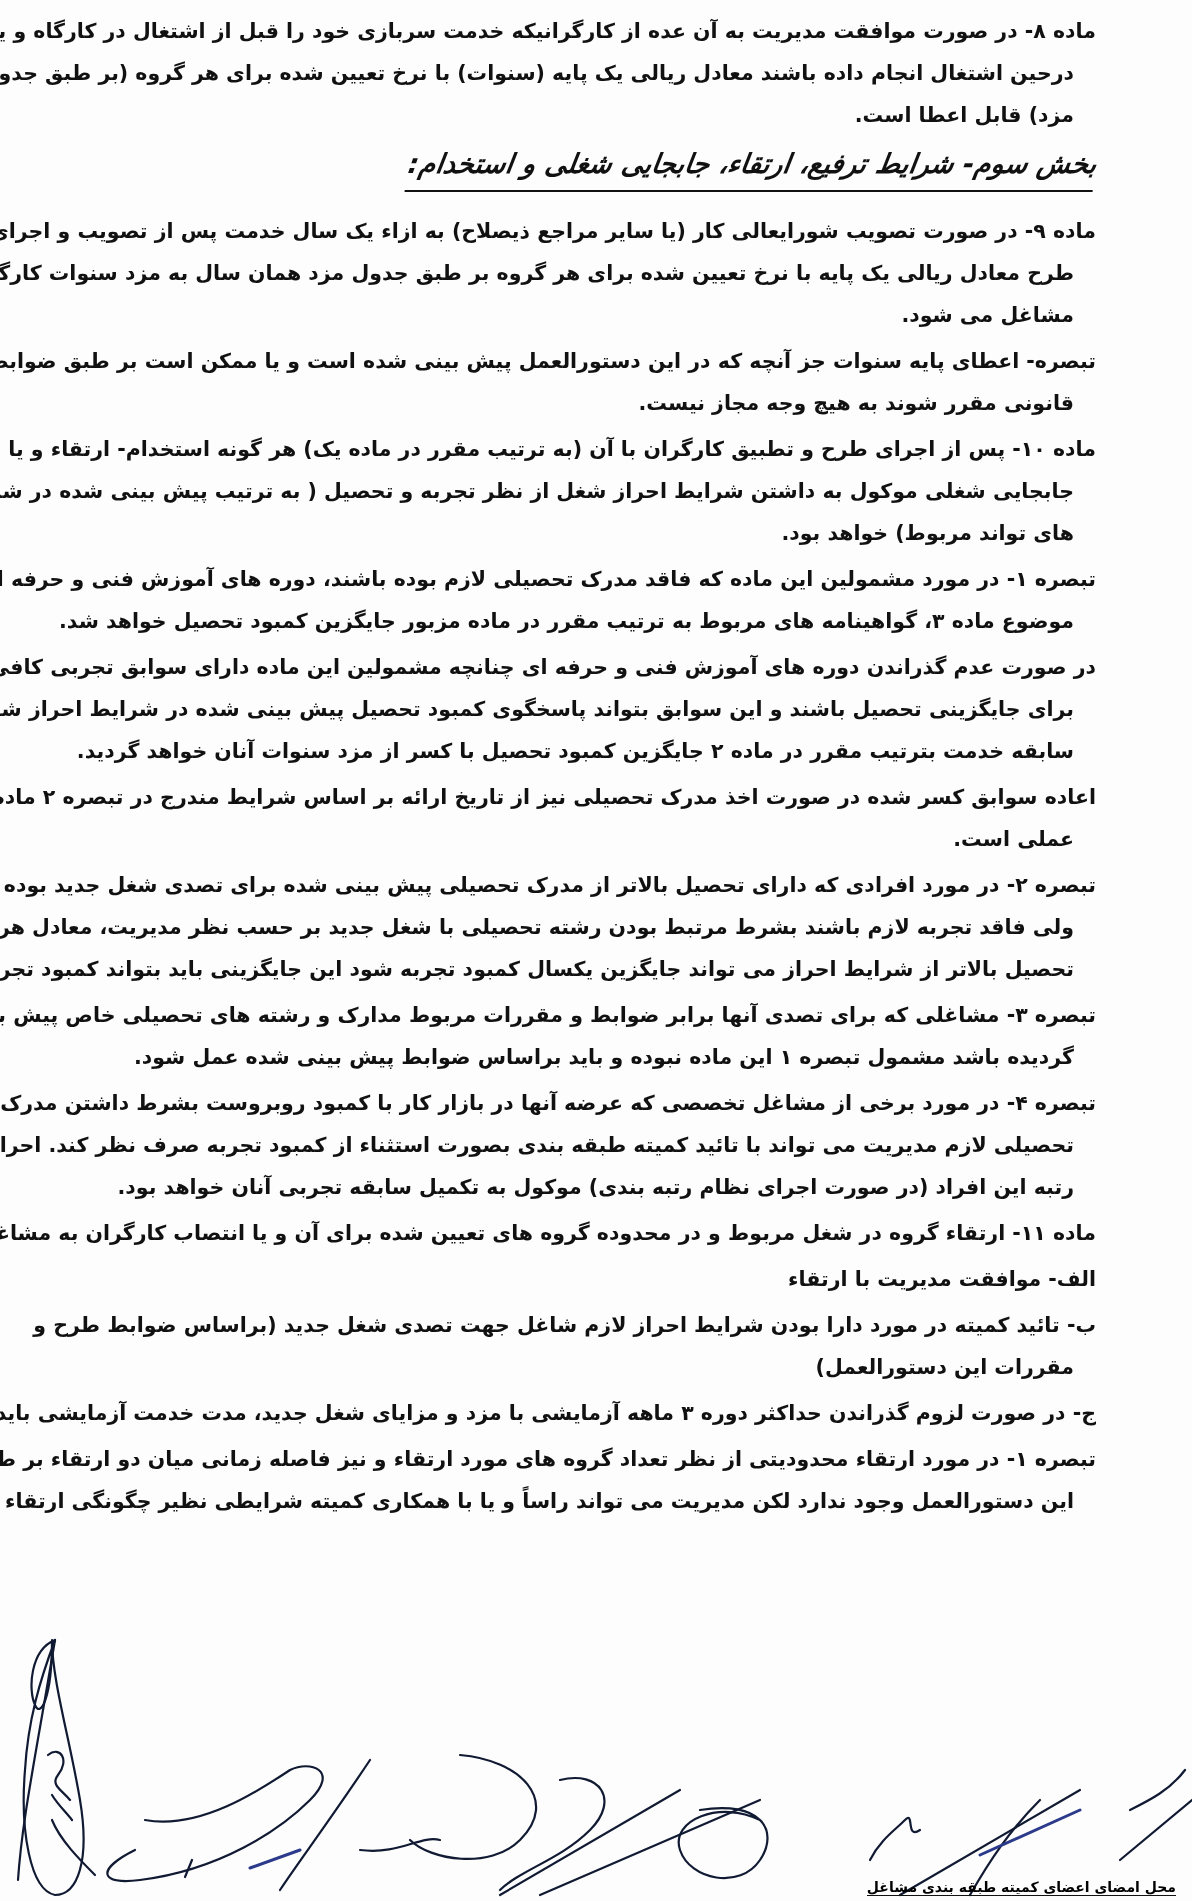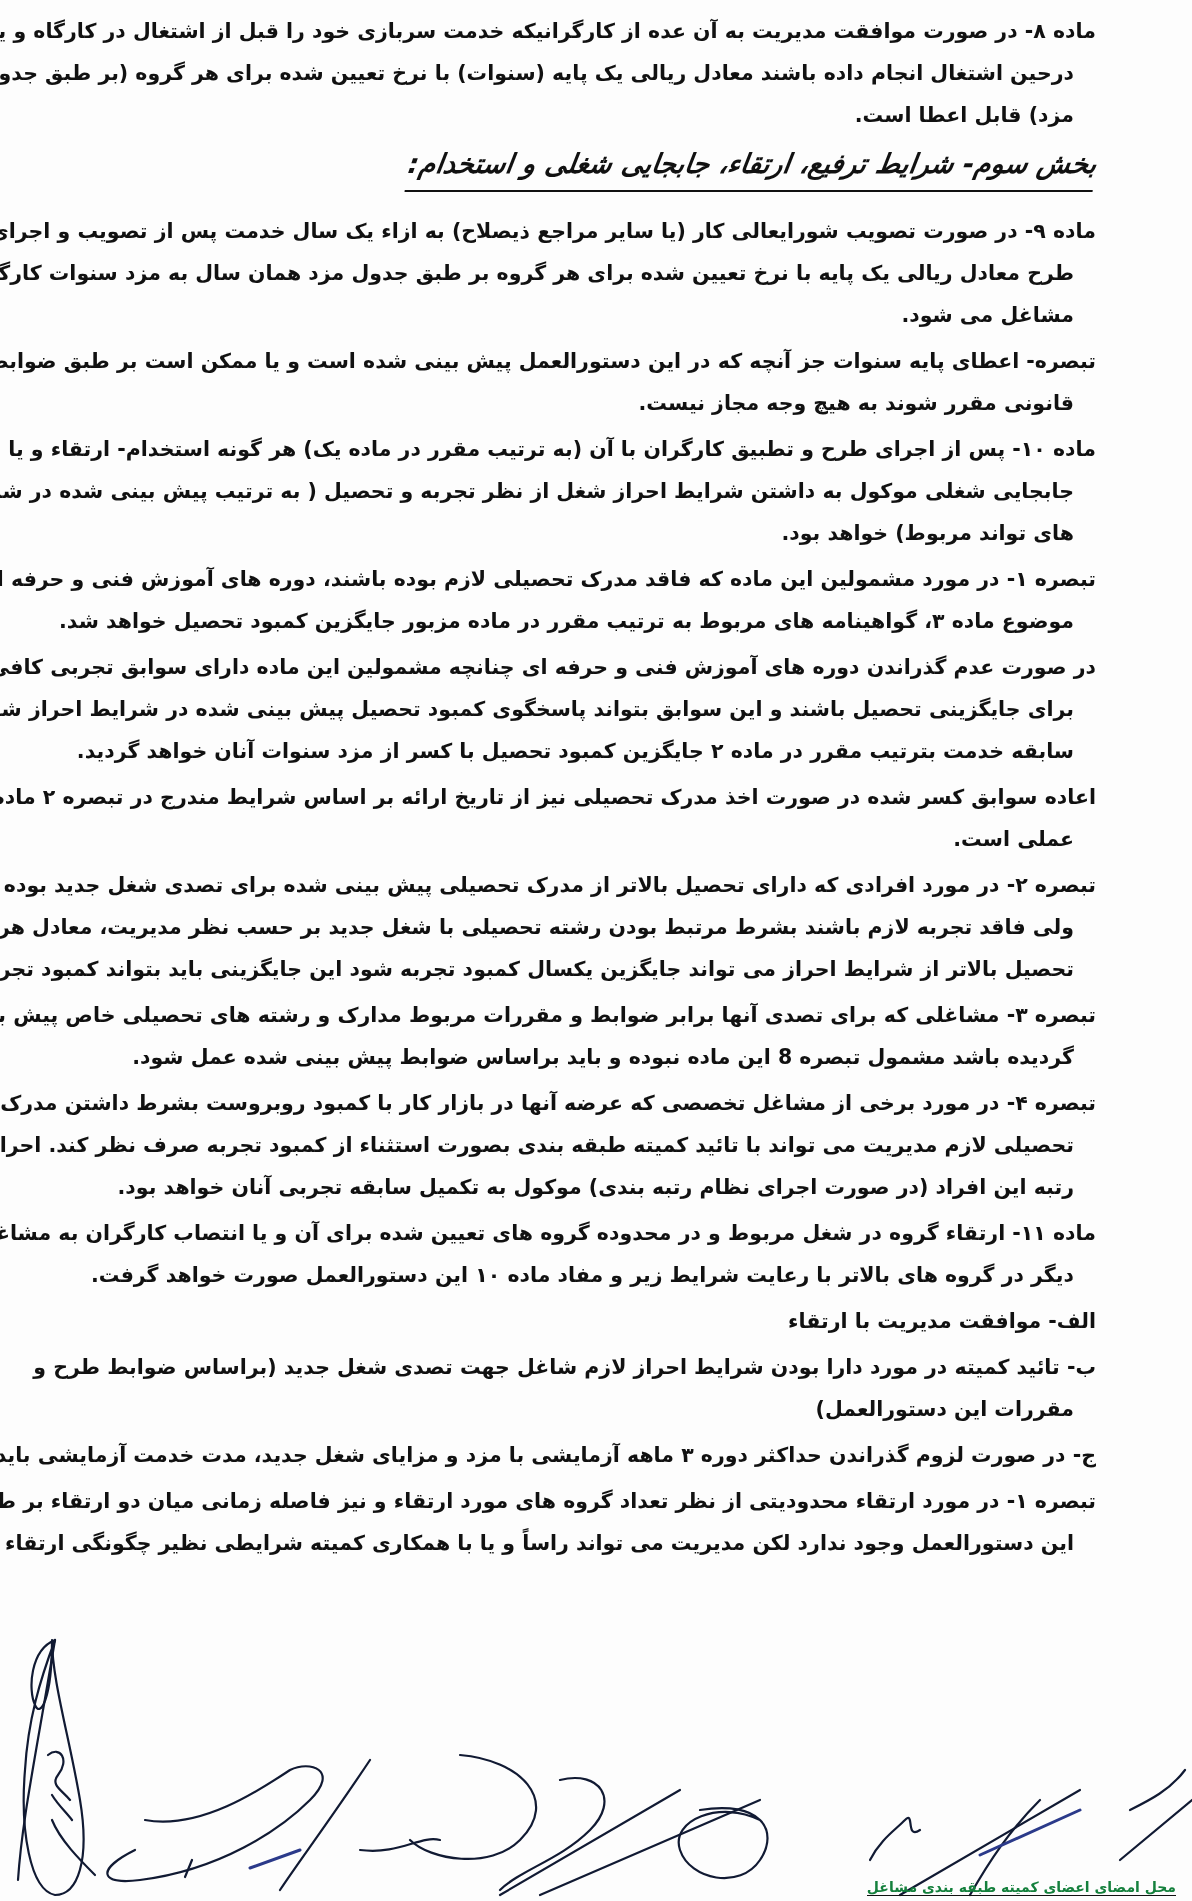--- a/index.html
+++ b/index.html
@@ -80,21 +80,21 @@
       left: 0;
       top: 0;
     }
     .footer-label {
       position: absolute;
       right: 16px;
       bottom: 6px;
       font-size: 14px;
       font-weight: bold;
       direction: rtl;
-      color: #15803d;
+      color: #000000;
     }
     .footer-label span {
       border-bottom: 1.5px solid #111;
     }
   </style>
 </head>
 <body>
 
 <div class="page">
 
@@ -144,32 +144,31 @@
     </div>
 
     <div class="para">
       <span class="line">تبصره ۲- در مورد افرادی که دارای تحصیل بالاتر از مدرک تحصیلی پیش بینی شده برای تصدی شغل جدید بوده</span>
       <span class="line indent">ولی فاقد تجربه لازم باشند بشرط مرتبط بودن رشته تحصیلی با شغل جدید بر حسب نظر مدیریت، معادل هر سال</span>
       <span class="line indent">تحصیل بالاتر از شرایط احراز می تواند جایگزین یکسال کمبود تجربه شود این جایگزینی باید بتواند کمبود تجربه</span>
     </div>
 
     <div class="para">
       <span class="line">تبصره ۳- مشاغلی که برای تصدی آنها برابر ضوابط و مقررات مربوط مدارک و رشته های تحصیلی خاص پیش بینی</span>
-      <span class="line indent last">گردیده باشد مشمول تبصره 8 این ماده نبوده و باید براساس ضوابط پیش بینی شده عمل شود.</span>
+      <span class="line indent last">گردیده باشد مشمول تبصره ۱ این ماده نبوده و باید براساس ضوابط پیش بینی شده عمل شود.</span>
     </div>
 
     <div class="para">
       <span class="line">تبصره ۴- در مورد برخی از مشاغل تخصصی که عرضه آنها در بازار کار با کمبود روبروست بشرط داشتن مدرک</span>
       <span class="line indent">تحصیلی لازم مدیریت می تواند با تائید کمیته طبقه بندی بصورت استثناء از کمبود تجربه صرف نظر کند. احراز</span>
       <span class="line indent last">رتبه این افراد (در صورت اجرای نظام رتبه بندی) موکول به تکمیل سابقه تجربی آنان خواهد بود.</span>
     </div>
 
     <div class="para">
       <span class="line">ماده ۱۱- ارتقاء گروه در شغل مربوط و در محدوده گروه های تعیین شده برای آن و یا انتصاب کارگران به مشاغل</span>
-      <span class="line indent last">دیگر در گروه های بالاتر با رعایت شرایط زیر و مفاد ماده ۱۰ این دستورالعمل صورت خواهد گرفت.</span>
     </div>
 
     <div class="para">
       <span class="line last">الف- موافقت مدیریت با ارتقاء</span>
     </div>
 
     <div class="para">
       <span class="line">ب- تائید کمیته در مورد دارا بودن شرایط احراز لازم شاغل جهت تصدی شغل جدید (براساس ضوابط طرح و</span>
       <span class="line indent last">مقررات این دستورالعمل)</span>
     </div>

